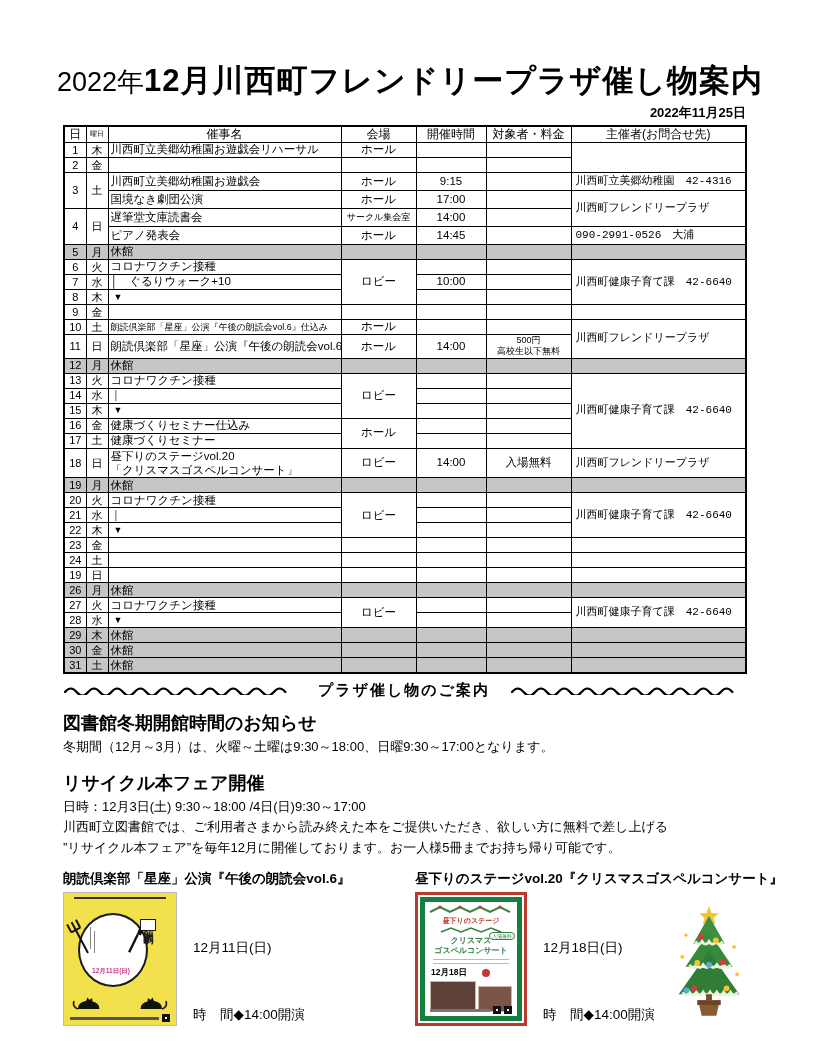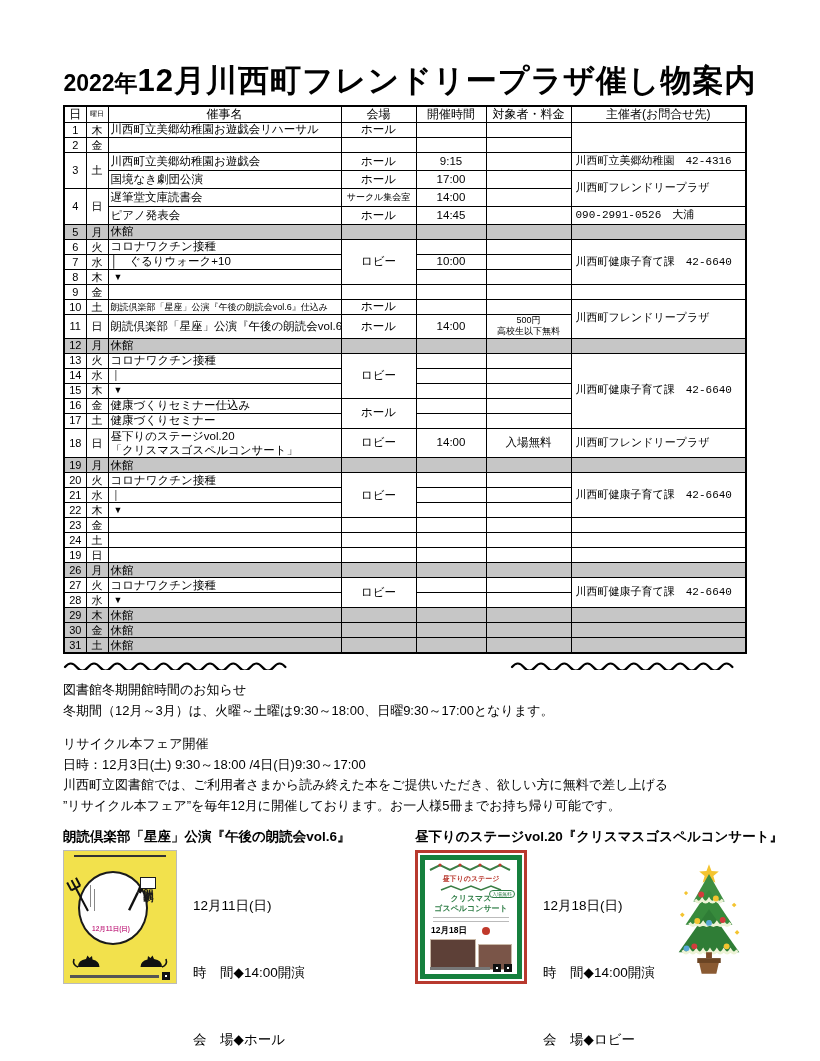--- a/index.html
+++ b/index.html
@@ -2,21 +2,21 @@
 <html lang="ja"><head>
 <meta charset="utf-8">
 <style>
   html,body{margin:0;padding:0;background:#fff;}
   .page{position:relative;width:820px;height:1061px;background:#fff;overflow:hidden;
         font-family:"Liberation Sans","DejaVu Sans",sans-serif;color:#000;}
   .content{margin:0 74px 0 63px;}
 
   
   .title-row{padding-top:60px;text-align:center;white-space:nowrap;}
-  .title-year{font-size:23px;font-weight:bold;}
+  .title-year{font-size:27px;font-weight:normal;}
   .title-main{font-size:31px;font-weight:bold;letter-spacing:1px;}
   .issue-date{text-align:right;font-size:13px;font-weight:bold;margin-top:2px;}
 
   
   table.sched{border-collapse:collapse;table-layout:fixed;width:682px;margin-top:3px;
               border:2px solid #000;font-size:11.5px;}
   .sched th,.sched td{border:1px solid #000;padding:0 2px;height:14px;line-height:1.15;
               overflow:hidden;white-space:nowrap;}
   .sched th{font-weight:normal;text-align:center;font-size:12px;height:15px;background:#fff;}
   .sched th.h-wd{font-size:7px;padding:0;}
@@ -28,21 +28,21 @@
   td.pre{white-space:pre-line;height:auto;line-height:1.25;}
   td.arrow{font-size:9px;padding-left:5px;}
   tr.closed td{background:#c6c6c6;}
   tr.tall td{height:17px;}
 
   
   .divider{display:flex;align-items:center;justify-content:space-between;margin-top:7px;width:682px;}
   .divider .label{font-size:15px;font-weight:bold;letter-spacing:2px;padding:0 10px;white-space:nowrap;}
 
   
-  .notice-title{font-size:13px;font-weight:normal;margin-top:11px;}
+  .notice-title{font-size:18px;font-weight:bold;margin-top:11px;}
   .notice-body{font-size:13px;margin-top:3px;line-height:1.35;}
   .gap{margin-top:15px;}
 
   
   .events{display:flex;margin-top:14px;}
   .ev-col-l{width:352px;flex:0 0 352px;}
   .ev-col-r{flex:1;}
   .ev-title{font-size:13.5px;font-weight:bold;white-space:nowrap;}
   .ev-body{display:flex;margin-top:4px;}
   .ev-details{margin-left:16px;font-size:13.5px;line-height:1.65;white-space:pre;}
@@ -85,20 +85,21 @@
   .tree-wrap{margin-left:10px;margin-top:12px;}
 </style>
 </head>
 <body>
 
 <div class="page">
   <div class="title-row">
     <span class="title-year">2022年</span><span class="title-main">12月川西町フレンドリープラザ催し物案内</span>
   </div>
   <div class="content">
+    <div class="issue-date">2022年11月25日</div>
 
     <table class="sched">
       <colgroup>
         <col style="width:22px">
           <col style="width:22px">
           <col style="width:233px">
           <col style="width:75px">
           <col style="width:70px">
           <col style="width:85px">
           <col style="width:175px">
@@ -390,20 +391,21 @@
             <td class="fee"></td>
             <td class="org"></td>
           </tr>
         </tbody>
     </table>
 
     <div class="divider">
       <svg width="235" height="9" viewBox="0 0 235 9">
           <path d="M2 6 q5.8 -7 11.6 0 t11.6 0 t11.6 0 t11.6 0 t11.6 0 t11.6 0 t11.6 0 t11.6 0 t11.6 0 t11.6 0 t11.6 0 t11.6 0 t11.6 0 t11.6 0 t11.6 0 t11.6 0 t11.6 0 t11.6 0 t11.6 0" fill="none" stroke="#000" stroke-width="2.2" stroke-linecap="round"></path>
         </svg>
+      <span class="label">プラザ催し物のご案内</span>
       <svg width="235" height="9" viewBox="0 0 235 9">
           <path d="M2 6 q5.8 -7 11.6 0 t11.6 0 t11.6 0 t11.6 0 t11.6 0 t11.6 0 t11.6 0 t11.6 0 t11.6 0 t11.6 0 t11.6 0 t11.6 0 t11.6 0 t11.6 0 t11.6 0 t11.6 0 t11.6 0 t11.6 0 t11.6 0" fill="none" stroke="#000" stroke-width="2.2" stroke-linecap="round"></path>
         </svg>
     </div>
 
     <div class="notice-title">図書館冬期開館時間のお知らせ</div>
     <div class="notice-body">冬期間（12月～3月）は、火曜～土曜は9:30～18:00、日曜9:30～17:00となります。</div>
 
     <div class="notice-title gap">リサイクル本フェア開催</div>
     <div class="notice-body">日時：12月3日(土) 9:30～18:00 /4日(日)9:30～17:00</div>

